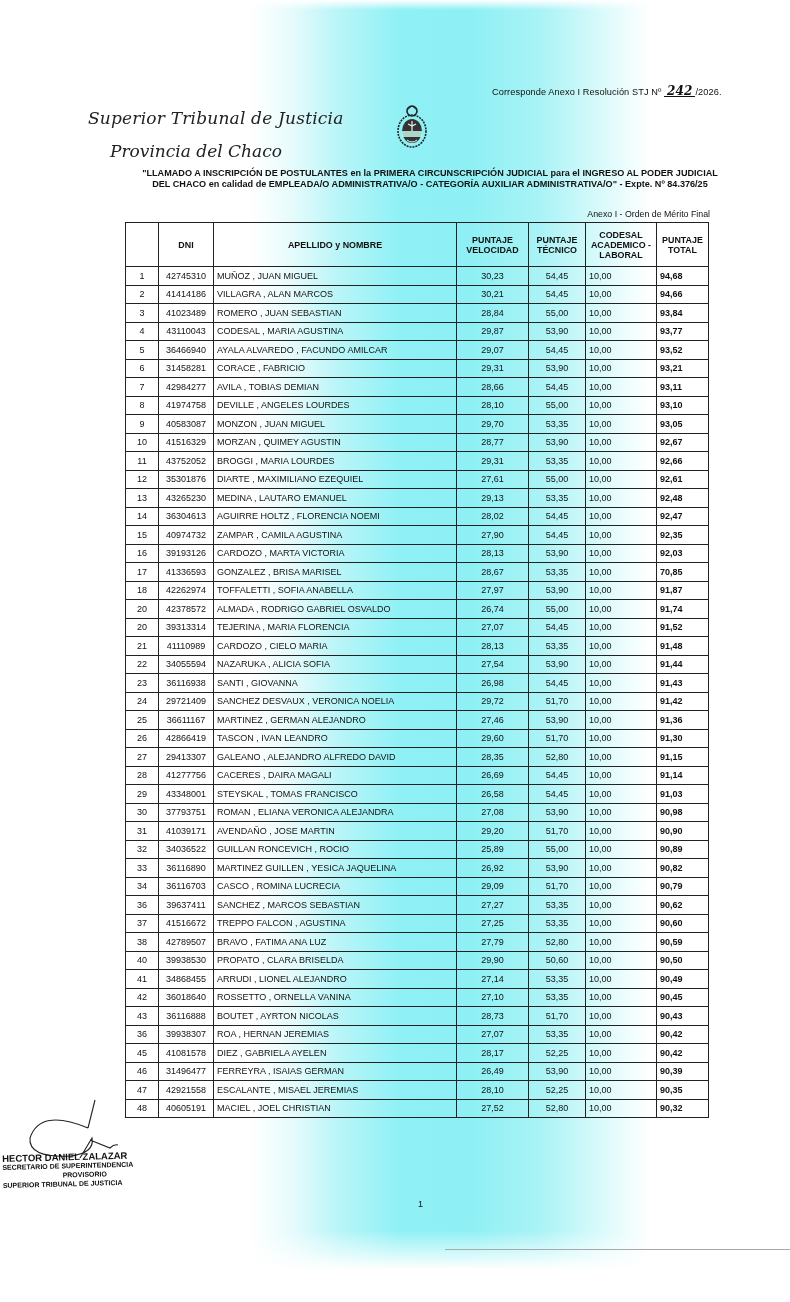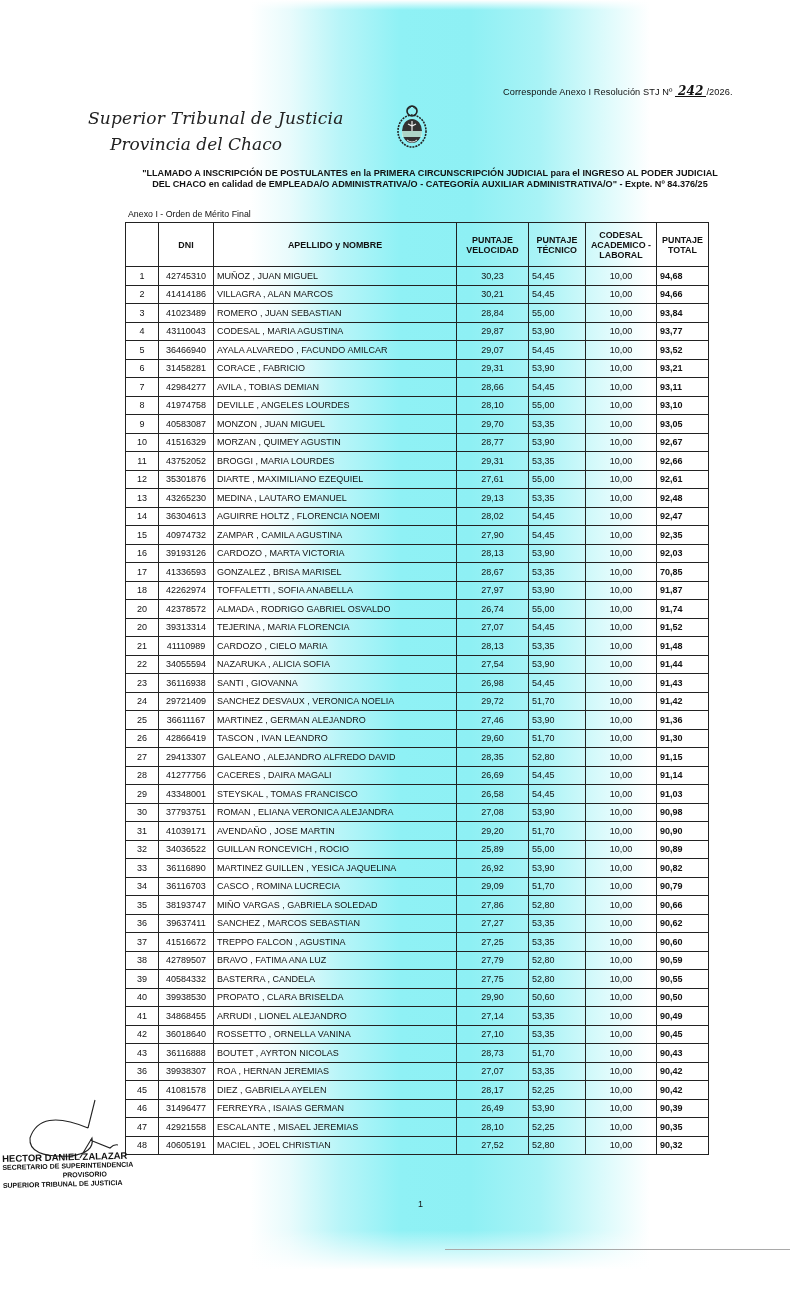--- a/index.html
+++ b/index.html
@@ -15,58 +15,58 @@
   }
   .fade-bottom {
     position: absolute; left: 0; right: 0; top: 1230px; height: 72px;
     background: linear-gradient(180deg, rgba(255,255,255,0) 0%, #ffffff 55%);
   }
   .fade-top {
     position: absolute; left: 0; right: 0; top: 0; height: 10px;
     background: linear-gradient(180deg, #ffffff 0%, rgba(255,255,255,0) 100%);
   }
   .resolution {
-    position: absolute; left: 492px; top: 86px; font-size: 9.2px; letter-spacing: 0.1px; margin-left: 11px;
+    position: absolute; left: 492px; top: 86px; font-size: 9.2px; letter-spacing: 0.1px;
   }
   .resolution .num {
     display: inline-block; font-family: "DejaVu Serif", serif; font-style: italic; font-weight: bold;
     font-size: 12px; border-bottom: 1px solid #111; padding: 0 3px; line-height: 10px;
   }
   .logo {
     position: absolute; left: 88px; top: 108px; font-family: "DejaVu Serif", serif; font-style: italic;
     color: #222;
   }
   .logo .l1 { font-size: 17px; letter-spacing: 0.2px; }
-  .logo .l2 { font-size: 17px; margin-left: 22px; margin-top: 6px; }
+  .logo .l2 { font-size: 17px; margin-left: 22px; margin-top: 13px; }
   .emblem { position: absolute; left: 396px; top: 104px; width: 32px; height: 46px; }
   .title {
     position: absolute; left: 140px; top: 168px; width: 580px; text-align: center;
     font-size: 9.1px; font-weight: bold; line-height: 11px;
   }
   .subtitle {
-    position: absolute; left: 128px; top: 209px; width: 570px; text-align: left;
+    position: absolute; left: 140px; top: 209px; width: 570px; text-align: right;
     font-size: 8.8px;
   }
   table.grid {
     position: absolute; left: 125px; top: 222px; border-collapse: collapse;
     font-size: 9px;
   }
   table.grid th, table.grid td {
     border: 1px solid #222; padding: 0 3px; height: 17px;
   }
   table.grid th {
     height: 43px; font-size: 8.9px; font-weight: bold; line-height: 10px; text-align: center;
   }
   table.grid tr.row td { height: 17.5px; }
   .c-n { width: 26px; text-align: center; }
   .c-dni { width: 48px; text-align: center; }
   .c-name { width: 236px; text-align: left; }
   .c-vel { width: 65px; text-align: center; }
-  .c-tec { width: 50px; text-align: left; }
-  .c-aca { width: 64px; text-align: center; }
+  .c-tec { width: 50px; text-align: center; }
+  .c-aca { width: 64px; text-align: left; }
   .c-tot { width: 45px; font-weight: bold; }
   .sig {
     position: absolute; left: 0px; top: 1098px; width: 170px; height: 68px;
   }
   .sig-text {
     position: absolute; left: 2px; top: 1154px; font-size: 7px; font-weight: bold; line-height: 9px;
     transform: rotate(-1.5deg); transform-origin: left top;
   }
   .sig-text .name { font-size: 9.5px; }
   .sig-text .prov { margin-left: 60px; }
@@ -414,29 +414,20 @@
       <tr class="row">
         <td class="c-n">34</td>
         <td class="c-dni">36116703</td>
         <td class="c-name">CASCO , ROMINA LUCRECIA</td>
         <td class="c-vel">29,09</td>
         <td class="c-tec">51,70</td>
         <td class="c-aca">10,00</td>
         <td class="c-tot">90,79</td>
       </tr>
       <tr class="row">
-        <td class="c-n">35</td>
-        <td class="c-dni">38193747</td>
-        <td class="c-name">MIÑO VARGAS , GABRIELA SOLEDAD</td>
-        <td class="c-vel">27,86</td>
-        <td class="c-tec">52,80</td>
-        <td class="c-aca">10,00</td>
-        <td class="c-tot">90,66</td>
-      </tr>
-      <tr class="row">
         <td class="c-n">36</td>
         <td class="c-dni">39637411</td>
         <td class="c-name">SANCHEZ , MARCOS SEBASTIAN</td>
         <td class="c-vel">27,27</td>
         <td class="c-tec">53,35</td>
         <td class="c-aca">10,00</td>
         <td class="c-tot">90,62</td>
       </tr>
       <tr class="row">
         <td class="c-n">37</td>
@@ -448,29 +439,20 @@
         <td class="c-tot">90,60</td>
       </tr>
       <tr class="row">
         <td class="c-n">38</td>
         <td class="c-dni">42789507</td>
         <td class="c-name">BRAVO , FATIMA ANA LUZ</td>
         <td class="c-vel">27,79</td>
         <td class="c-tec">52,80</td>
         <td class="c-aca">10,00</td>
         <td class="c-tot">90,59</td>
-      </tr>
-      <tr class="row">
-        <td class="c-n">39</td>
-        <td class="c-dni">40584332</td>
-        <td class="c-name">BASTERRA , CANDELA</td>
-        <td class="c-vel">27,75</td>
-        <td class="c-tec">52,80</td>
-        <td class="c-aca">10,00</td>
-        <td class="c-tot">90,55</td>
       </tr>
       <tr class="row">
         <td class="c-n">40</td>
         <td class="c-dni">39938530</td>
         <td class="c-name">PROPATO , CLARA BRISELDA</td>
         <td class="c-vel">29,90</td>
         <td class="c-tec">50,60</td>
         <td class="c-aca">10,00</td>
         <td class="c-tot">90,50</td>
       </tr>

